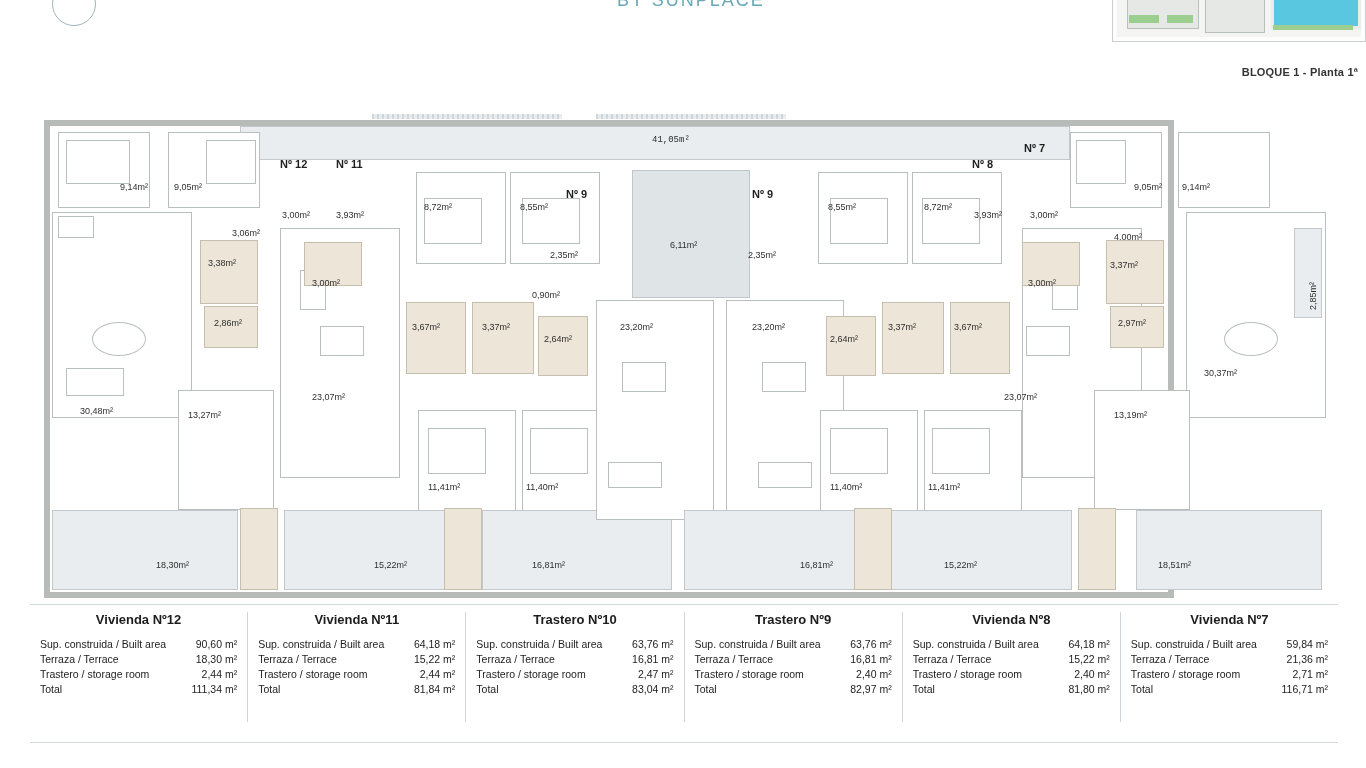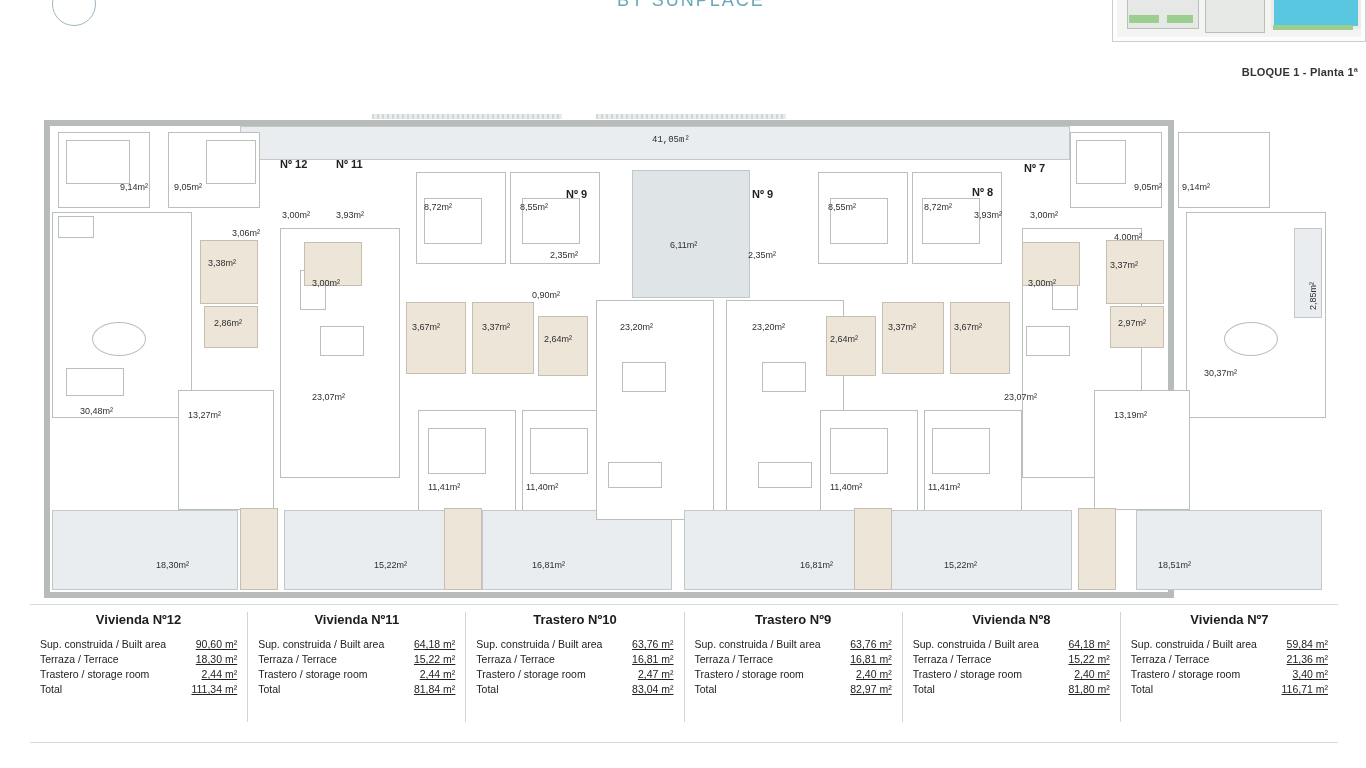--- a/index.html
+++ b/index.html
@@ -188,21 +188,21 @@
     color: #1c1c1c;
     margin-bottom: 10px;
   }
   .leg-row {
     display: flex;
     justify-content: space-between;
     font-size: 10.5px;
     color: #222;
     line-height: 15px;
   }
-  .leg-row .lv { white-space: nowrap; text-decoration: underline; }
+  .leg-row .lv { white-space: nowrap; }
   .rule-top {
     position: absolute;
     left: 30px; top: 604px; width: 1308px; height: 1px;
     background: #d4d9dc;
   }
   .rule-bottom {
     position: absolute;
     left: 30px; top: 742px; width: 1308px; height: 1px;
     background: #d4d9dc;
   }
@@ -388,22 +388,22 @@
 
   <div class="label" style="left:246px; top:100px;">3,00m²</div>
   <div class="label" style="left:300px; top:100px;">3,93m²</div>
   <div class="label" style="left:938px; top:100px;">3,93m²</div>
   <div class="label" style="left:994px; top:100px;">3,00m²</div>
 
   <div class="label-unit" style="left:244px; top:48px;">Nº 12</div>
   <div class="label-unit" style="left:300px; top:48px;">Nº 11</div>
   <div class="label-unit" style="left:530px; top:78px;">Nº 9</div>
   <div class="label-unit" style="left:716px; top:78px;">Nº 9</div>
-  <div class="label-unit" style="left:936px; top:48px;margin-top:28px;">Nº 8</div>
-  <div class="label-unit" style="left:988px; top:52px;text-align:center;">Nº 7</div>
+  <div class="label-unit" style="left:936px; top:48px;">Nº 8</div>
+  <div class="label-unit" style="left:988px; top:32px;text-align:center;">Nº 7</div>
 
   <div class="bathfill" style="left:204px; top:398px; width:38px; height:82px;"></div>
   <div class="bathfill" style="left:408px; top:398px; width:38px; height:82px;"></div>
   <div class="bathfill" style="left:818px; top:398px; width:38px; height:82px;"></div>
   <div class="bathfill" style="left:1042px; top:398px; width:38px; height:82px;"></div>
 </div>
 
 <div class="rule-top"></div>
 
 <div class="legend">
@@ -513,21 +513,21 @@
     <div class="leg-row">
       <span class="ll">Sup. construida / Built area</span>
       <span class="lv">59,84 m²</span>
     </div>
     <div class="leg-row">
       <span class="ll">Terraza / Terrace</span>
       <span class="lv">21,36 m²</span>
     </div>
     <div class="leg-row">
       <span class="ll">Trastero / storage room</span>
-      <span class="lv">3,40 m²</span>
+      <span class="lv">2,71 m²</span>
     </div>
     <div class="leg-row">
       <span class="ll">Total</span>
       <span class="lv">116,71 m²</span>
     </div>
   </div>
 
 </div>
 
 <div class="rule-bottom"></div>

